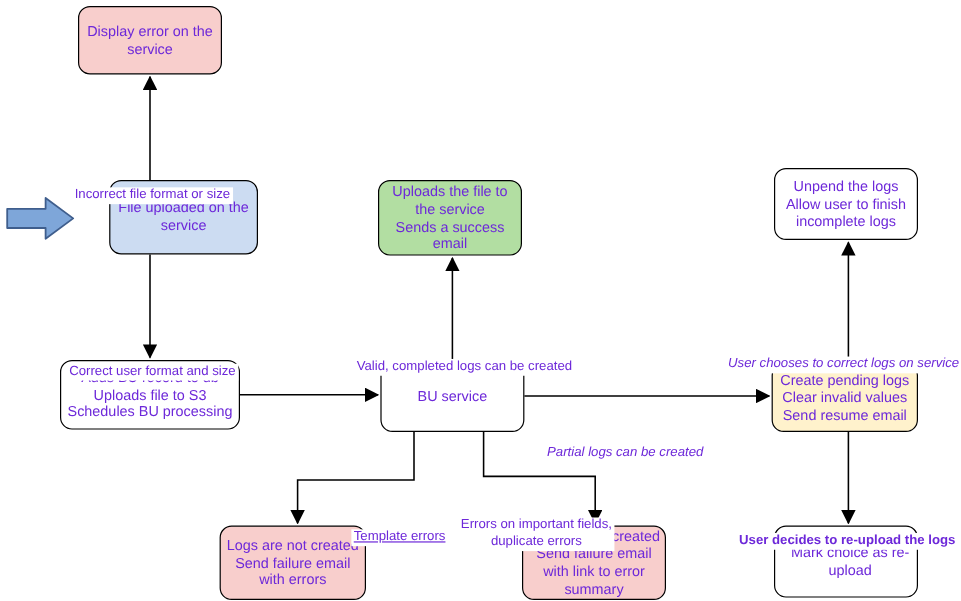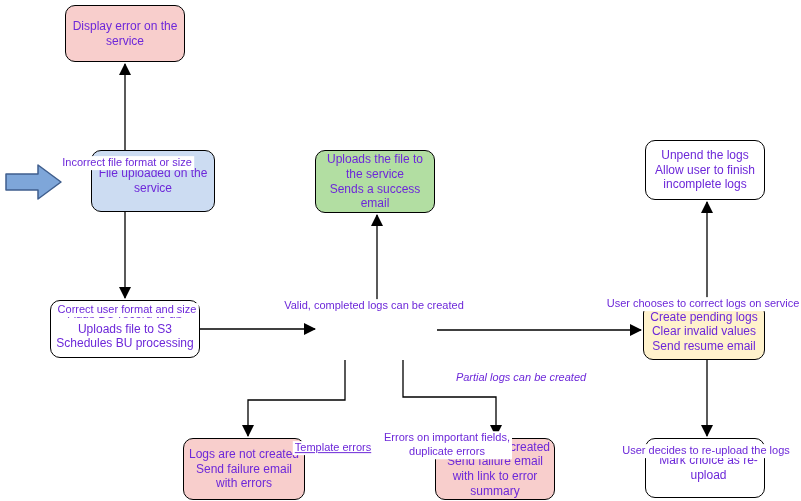--- a/index.html
+++ b/index.html
@@ -48,20 +48,21 @@
   </svg>
 
   <div class="node" style="left:65px;top:5px;width:120px;height:57px;background:#f8cecc;">Display error on the service</div>
 
   <div class="node" style="left:63px;top:150px;width:124px;height:62px;background:#ccdcf2;margin-left:28px;">File uploaded on the service</div>
 
   <div class="node" style="left:50px;top:300px;width:150px;height:58px;background:#ffffff;">Adds BU record to db
 Uploads file to S3
 Schedules BU processing</div>
 
+  <div class="node" style="left:317px;top:300px;width:120px;height:60px;background:#ffffff;">BU service</div>
 
   <div class="node" style="left:315px;top:150px;width:120px;height:63px;background:#b2dea2;">Uploads the file to the service
 Sends a success email</div>
 
   <div class="node" style="left:643px;top:303px;width:122px;height:57px;background:#fff2cc;">Create pending logs
 Clear invalid values
 Send resume email</div>
 
   <div class="node" style="left:645px;top:140px;width:120px;height:60px;background:#ffffff;">Unpend the logs
 Allow user to finish
@@ -76,26 +77,26 @@
 
   <div class="node" style="left:435px;top:438px;width:120px;height:62px;background:#f8cecc;">Logs are not created
 Send failure email
 with link to error
 summary</div>
 
   <div class="edge-label" style="left:127px;top:115px;">Incorrect file format or size</div>
 
   <div class="edge-label" style="left:127px;top:262px;">Correct user format and size</div>
 
-  <div class="edge-label" style="left:374px;top:258px;">Valid, completed logs can be created</div>
+  <div class="edge-label" style="left:387px;top:258px;">Valid, completed logs can be created</div>
 
   <div class="edge-label" style="left:521px;top:330px;font-style:italic;">Partial logs can be created</div>
 
   <div class="edge-label" style="left:333px;top:400px;text-decoration:underline;">Template errors</div>
 
   <div class="edge-label" style="left:447px;top:397px;">Errors on important fields,
 duplicate errors</div>
 
-  <div class="edge-label" style="left:703px;top:256px;">User chooses to correct logs on service</div>
+  <div class="edge-label" style="left:703px;top:256px;font-style:italic;">User chooses to correct logs on service</div>
 
-  <div class="edge-label" style="left:706px;top:403px;">User decides to re-upload the logs</div>
+  <div class="edge-label" style="left:706px;top:403px;font-weight:bold;">User decides to re-upload the logs</div>
 
 </div>
 
 </body></html>

